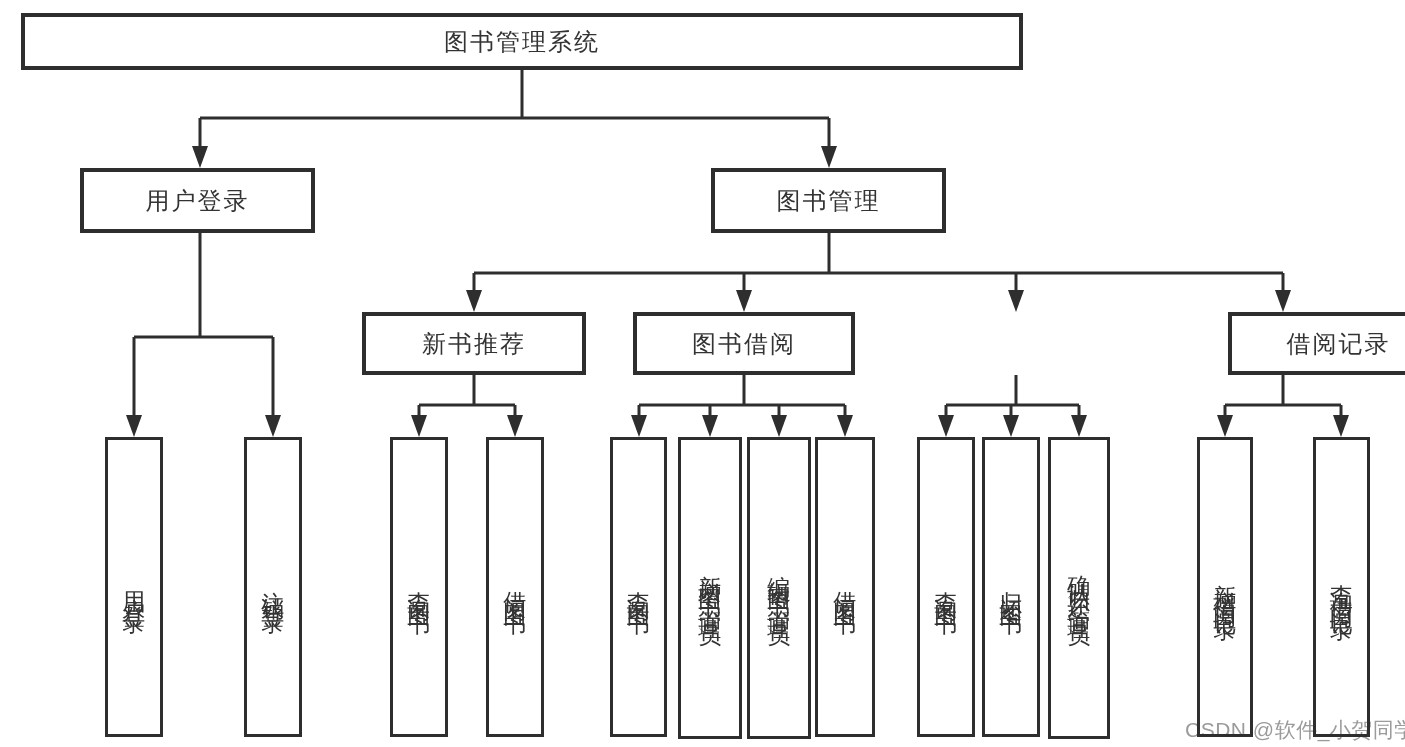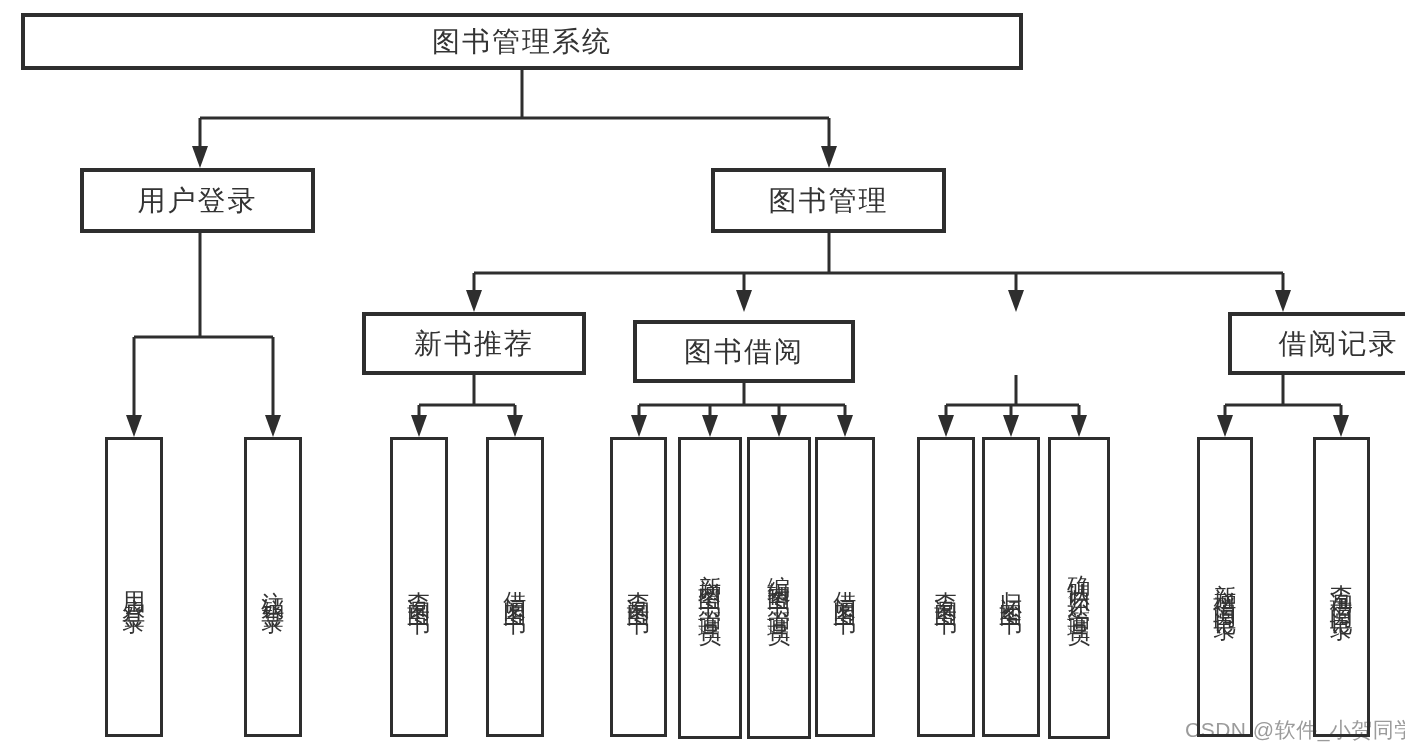--- a/index.html
+++ b/index.html
@@ -27,21 +27,21 @@
     box-sizing: border-box;
     background: #ffffff;
     border: 4px solid #2e2e2e;
     display: flex;
     align-items: center;
     justify-content: center;
     color: #333333;
     z-index: 2;
   }
   .hnode {
-    font-size: 28px;
+    font-size: 24px;
     letter-spacing: 2px;
     white-space: nowrap;
   }
   .vnode {
     border-width: 3px;
   }
   .vnode .vlabel {
     writing-mode: vertical-rl;
     text-orientation: mixed;
     font-size: 23px;
@@ -113,21 +113,21 @@
   <div class="node hnode" style="left:80px; top:168px; width:235px; height:65px;">
     <span>用户登录</span>
   </div>
   <div class="node hnode" style="left:362px; top:312px; width:224px; height:63px;">
     <span>新书推荐</span>
   </div>
 
   <div class="node hnode" style="left:711px; top:168px; width:235px; height:65px;">
     <span>图书管理</span>
   </div>
-  <div class="node hnode" style="left:633px; top:312px; width:222px; height:63px;margin-top:8px;">
+  <div class="node hnode" style="left:633px; top:312px; width:222px; height:63px;">
     <span>图书借阅</span>
   </div>
   <div class="node hnode" style="left:1228px; top:312px; width:221px; height:63px;">
     <span>借阅记录</span>
   </div>
 
   <div class="node vnode" style="left:105px; top:437px; width:58px; height:300px;">
     <span class="vlabel">用户登录</span>
   </div>
   <div class="node vnode" style="left:244px; top:437px; width:58px; height:300px;">

